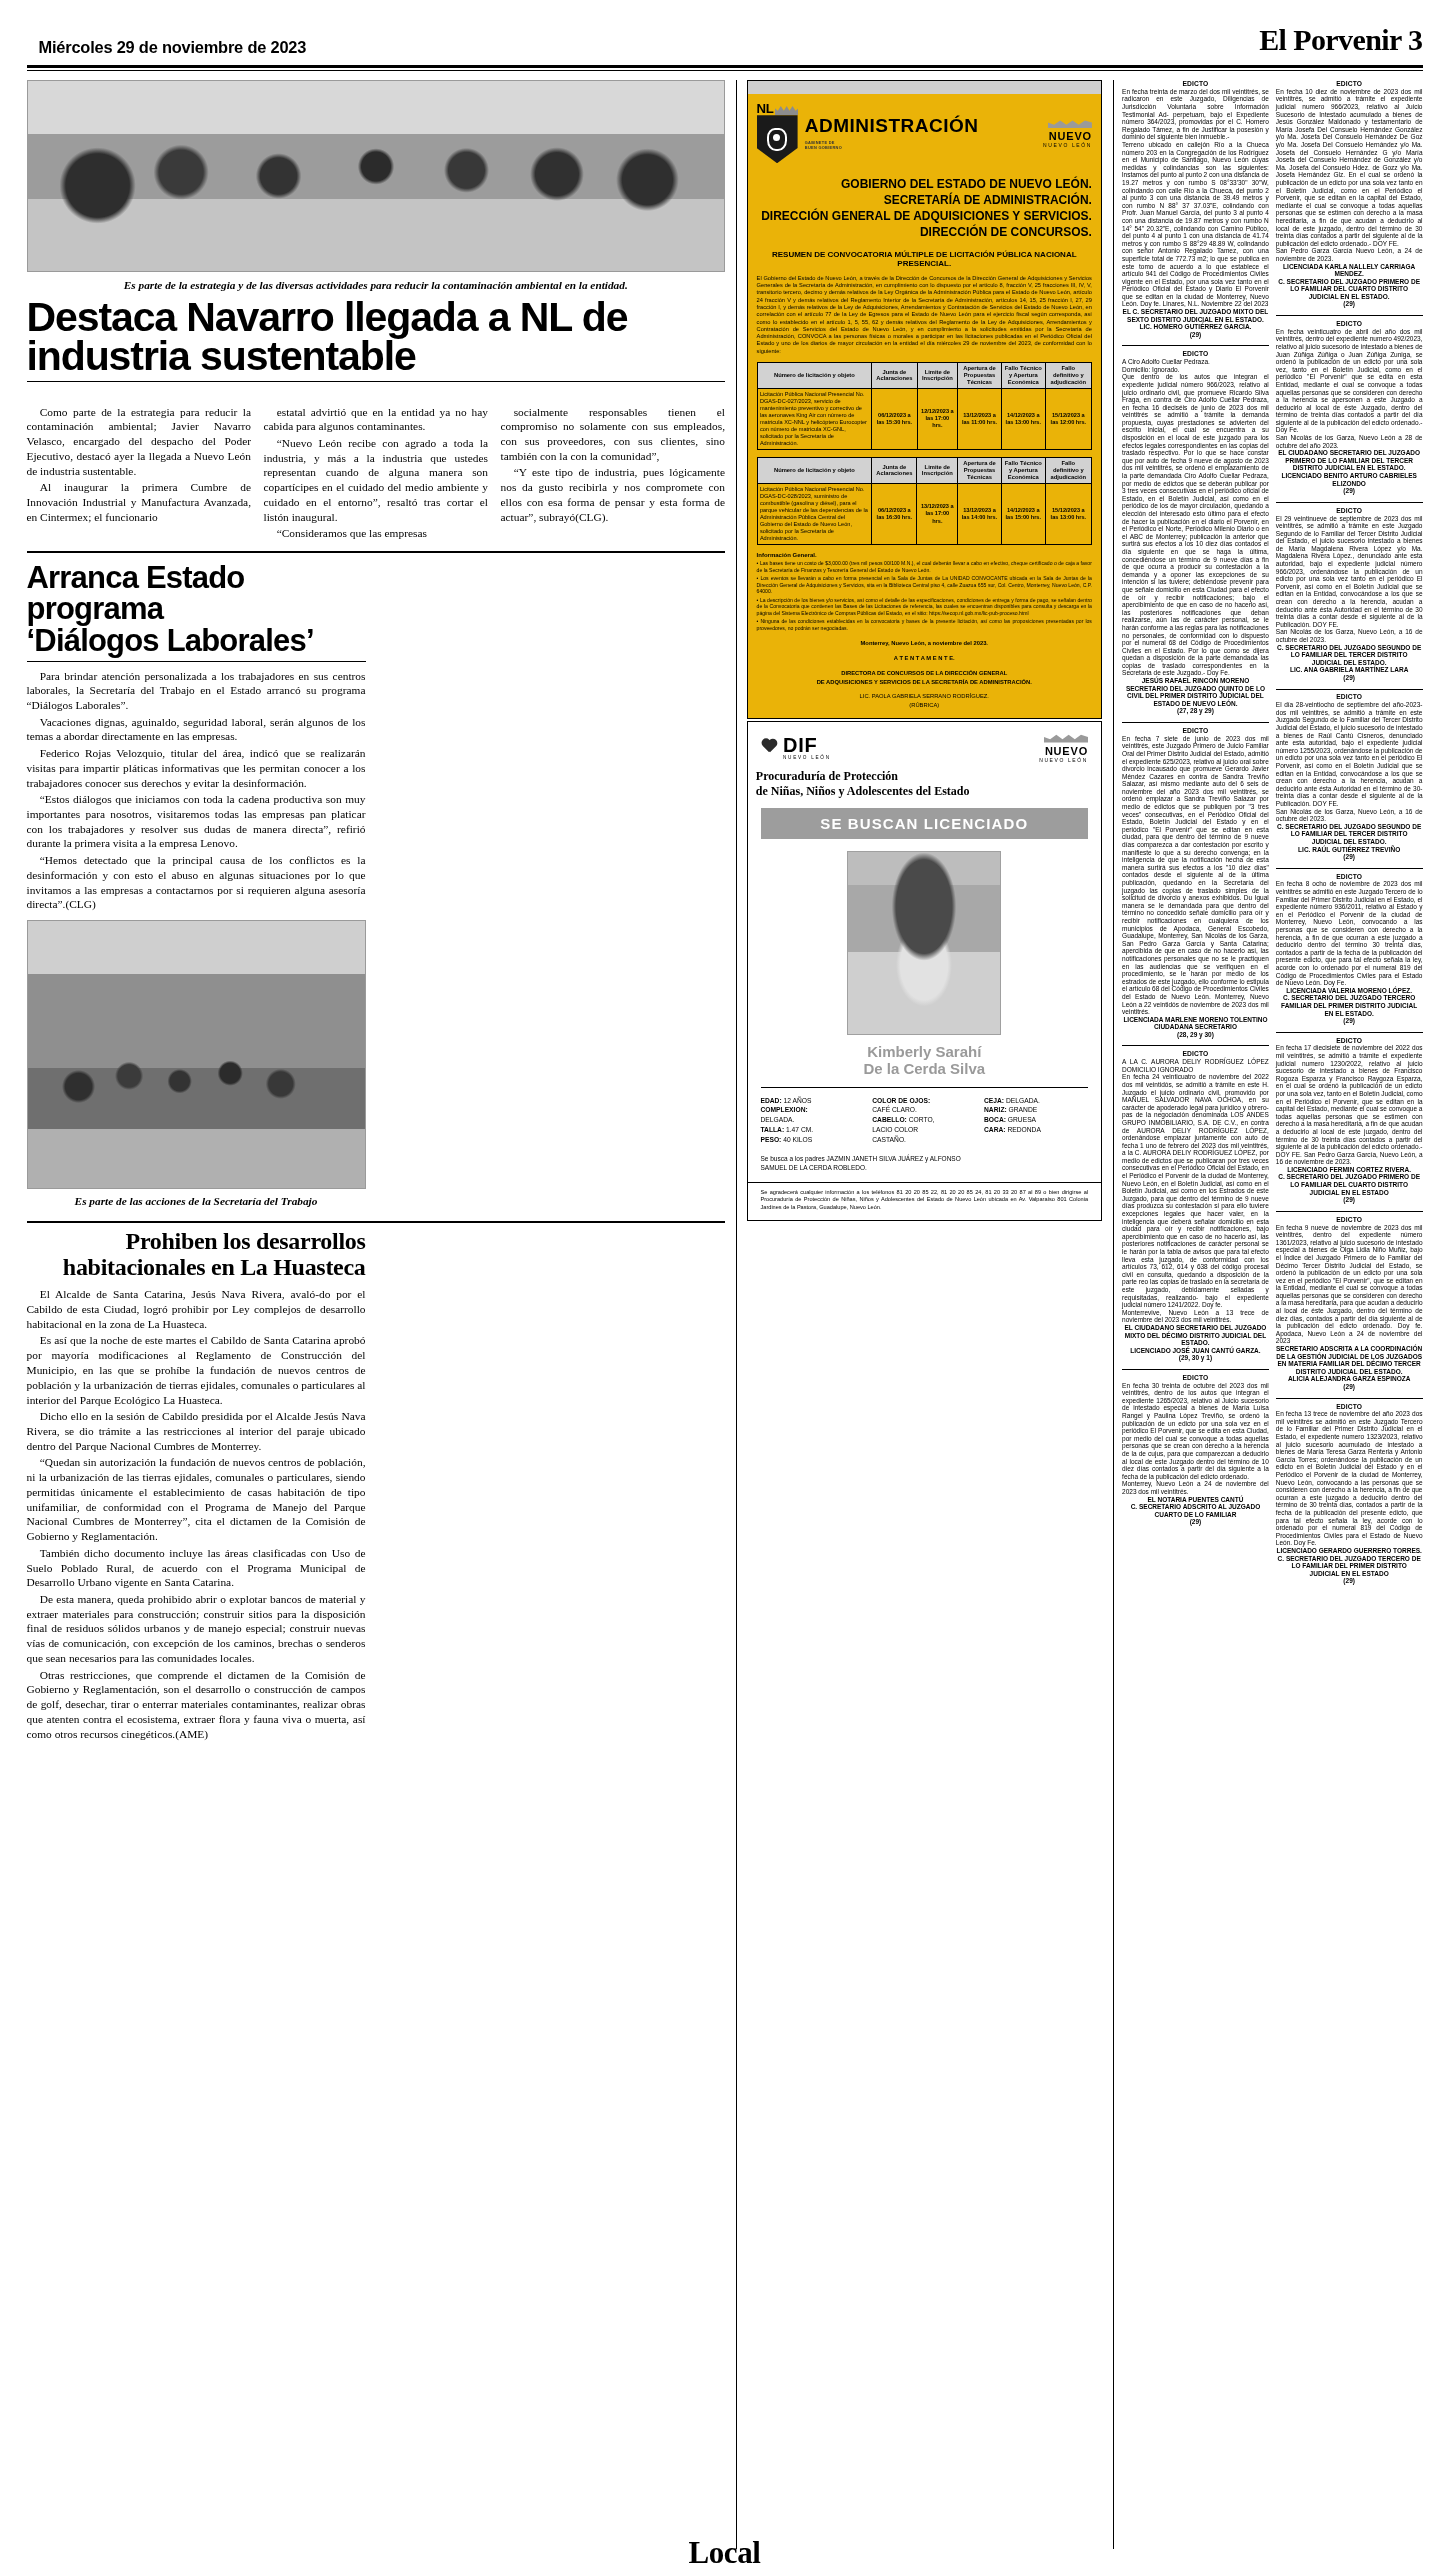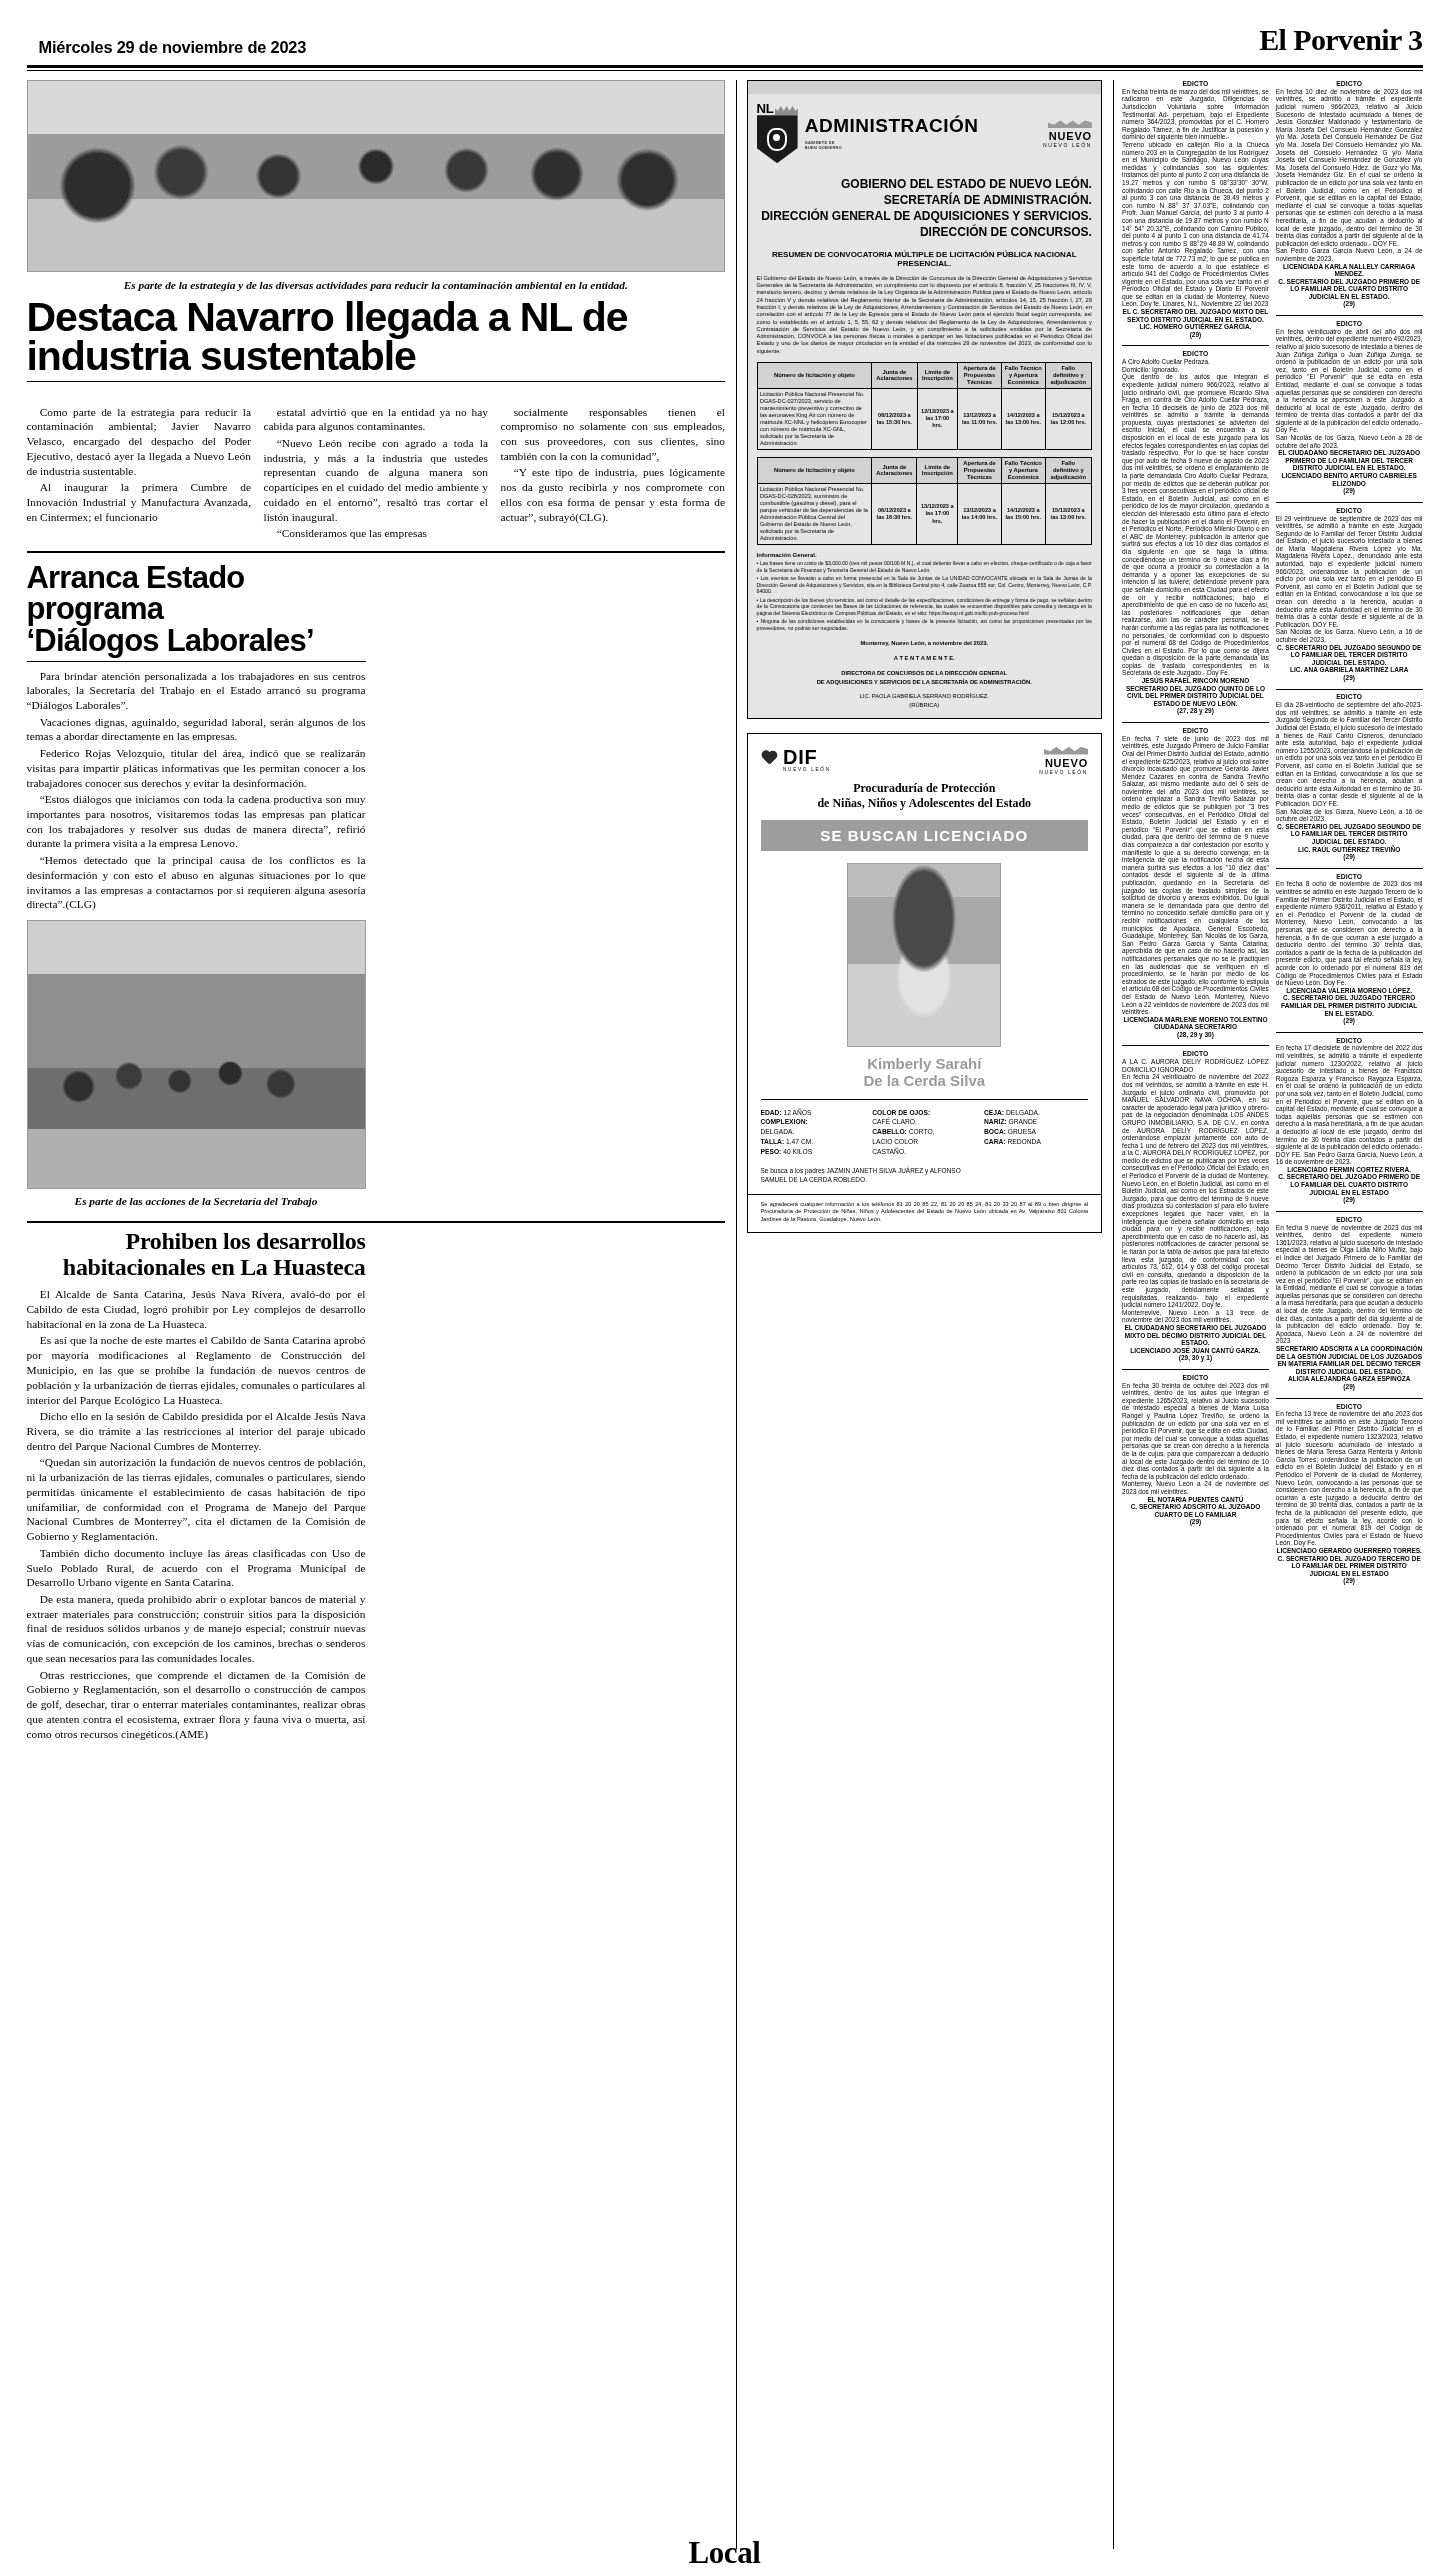--- a/index.html
+++ b/index.html
@@ -58,21 +58,21 @@
   
   .edict { margin-bottom:7px; }
   .edict h4 { font-family:"Liberation Sans", sans-serif; font-size:6.7px; font-weight:bold;
               text-align:center; letter-spacing:0.1px; margin-bottom:0.8px; }
   .edict p { font-family:"Liberation Sans", sans-serif; font-size:6.5px; line-height:1.17;
              text-align:justify; hyphens:auto; }
   .edict p.ctr { text-align:center; font-weight:bold; }
   .edict-rule { border-top:0.8px solid #000; margin:3.9px 0 3.9px; }
 
   
-  .ad-box { border:0.8px solid #000; background:#e5e5e5; margin-bottom:14px; }
+  .ad-box { border:0.8px solid #000; background:#eab308; margin-bottom:2px; }
   .ad-topbar { height:13.2px; background:#cfcfcf; }
   .ad-inner { padding:7.8px 8.6px 7.8px; }
   .ad-logos { display:flex; align-items:center; justify-content:space-between; }
   .nl-logo { display:flex; align-items:center; gap:6.2px; }
   .nl-shield { width:42px; }
   .nl-nl { font-family:"Liberation Sans", sans-serif; font-weight:bold; font-size:13.2px; line-height:1;
            letter-spacing:-0.4px; }
   .nl-crown { display:inline-block; width:23.4px; height:10px; background:#8d8d8d;
               clip-path: polygon(0 100%,0 30%,12% 55%,25% 8%,38% 55%,50% 8%,62% 55%,75% 8%,88% 55%,100% 30%,100% 100%); }
   .nl-badge { width:41px; height:48px; background:#1a1a1a;
@@ -115,21 +115,21 @@
   .dif-box { border:0.8px solid #000; }
   .dif-head { display:flex; align-items:center; justify-content:space-between; padding:10px 12.5px 4.7px; }
   .dif-logo { display:flex; align-items:center; gap:5.5px; font-family:"Liberation Sans", sans-serif; }
   .heart { width:17px; height:15.6px; position:relative; }
   .heart:before,.heart:after{content:"";position:absolute;width:8.6px;height:13.2px;background:#2b2b2b;border-radius:8.6px 8.6px 0 0;top:0;}
   .heart:before{left:8.6px;transform:rotate(-45deg);transform-origin:0 100%;}
   .heart:after{left:0;transform:rotate(45deg);transform-origin:100% 100%;}
   .dif-t { font-size:20px; font-weight:bold; letter-spacing:0.8px; line-height:1; }
   .dif-s { font-size:4.7px; letter-spacing:1.7px; }
   .dif-r { text-align:right; font-family:"Liberation Sans", sans-serif; }
-  .dif-title { font-family:"Liberation Serif", serif; font-weight:bold; text-align:center;
+  .dif-title { font-family:"Liberation Serif", serif; font-weight:bold; text-align:left;
                font-size:12px; line-height:1.3; padding:1.6px 7.8px 7.8px; }
   .busca-bar { background:#9d9d9d; color:#fff; font-family:"Liberation Sans", sans-serif;
                font-weight:bold; font-size:15px; letter-spacing:1.1px; text-align:center;
                padding:7px 0; margin:0 12.5px; }
   .kid-photo { width:154px; height:184px; margin:12.5px auto 4.7px; background:#b5b5b5;
                border:0.8px solid #a0a0a0; position:relative; overflow:hidden; }
   .kid-name { text-align:center; font-family:"Liberation Sans", sans-serif; font-weight:bold;
               font-size:15px; color:#9a9a9a; line-height:1.15; padding:3.1px 0 9.3px; }
   .kid-rule { border-top:0.8px solid #000; margin:0 12.5px; }
   .kid-grid { display:flex; gap:7.8px; padding:7.8px 12.5px 6.2px; font-family:"Liberation Sans", sans-serif;

